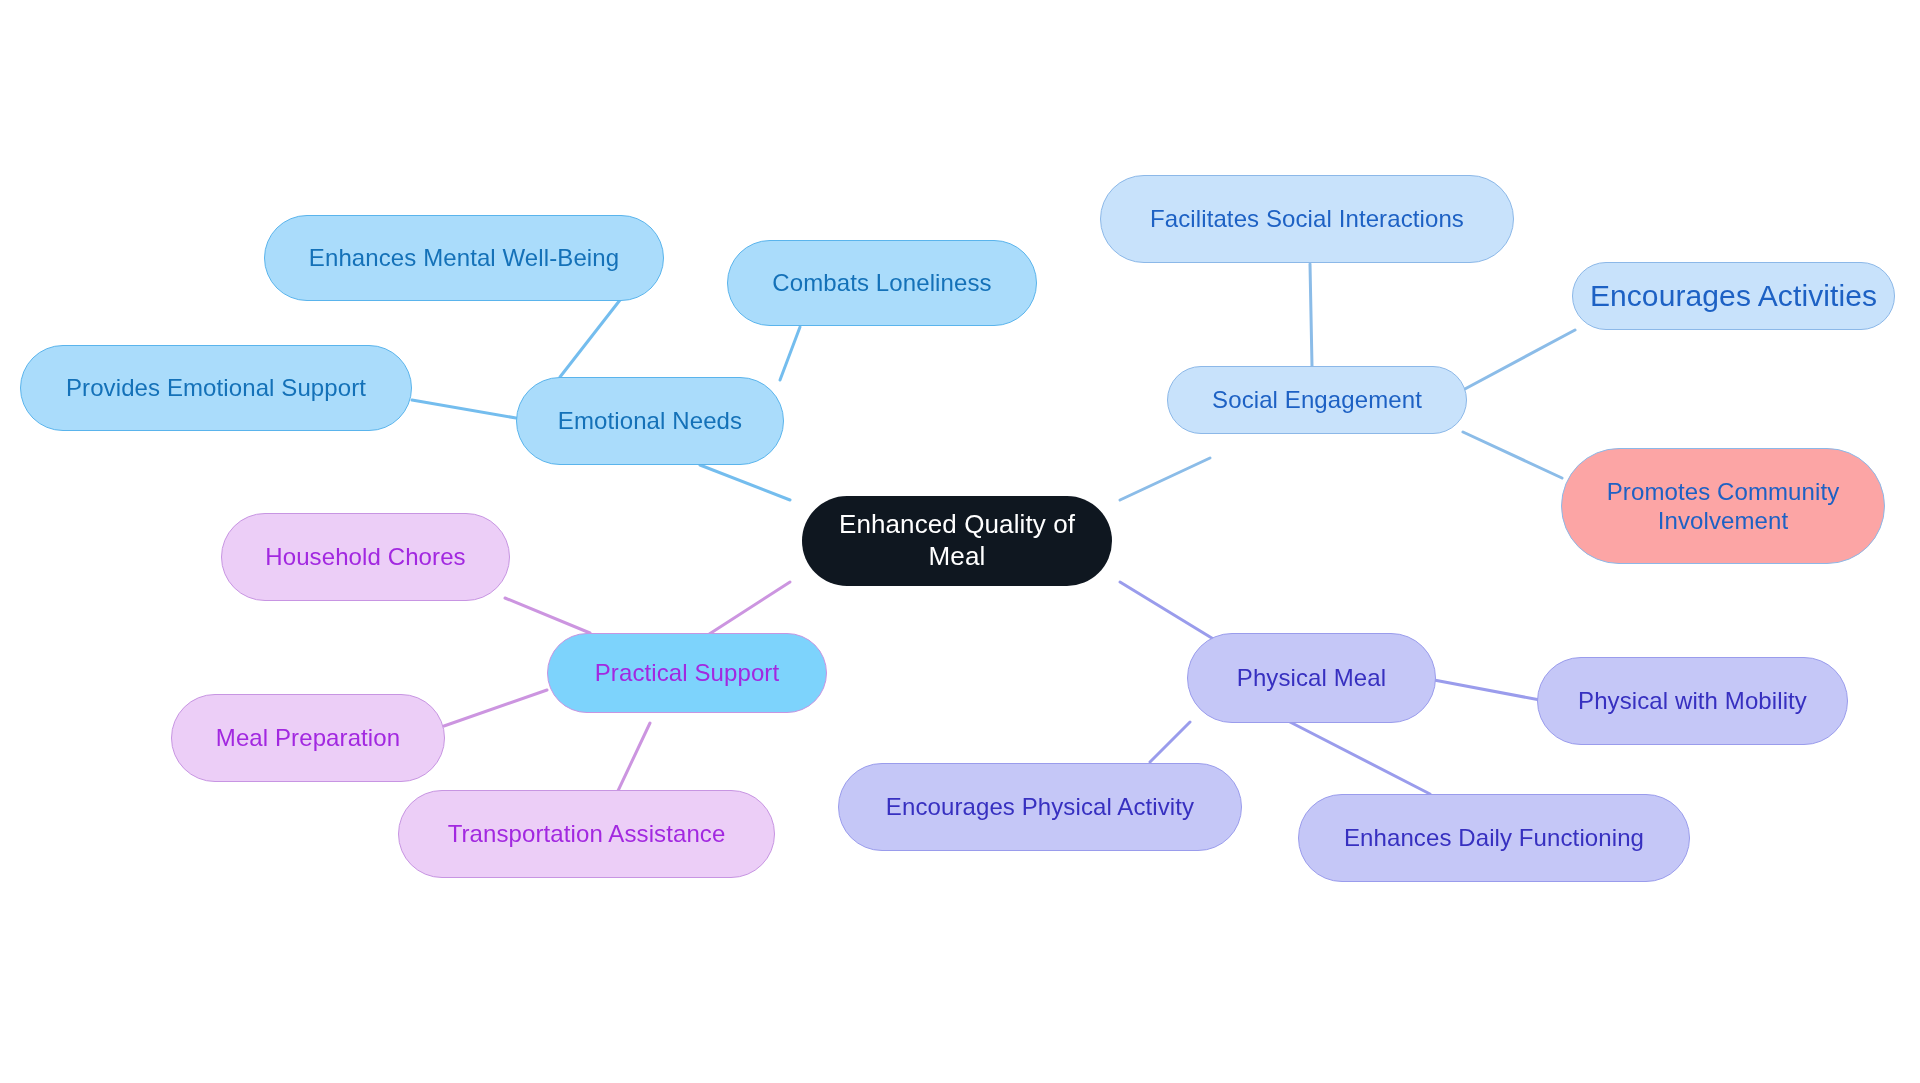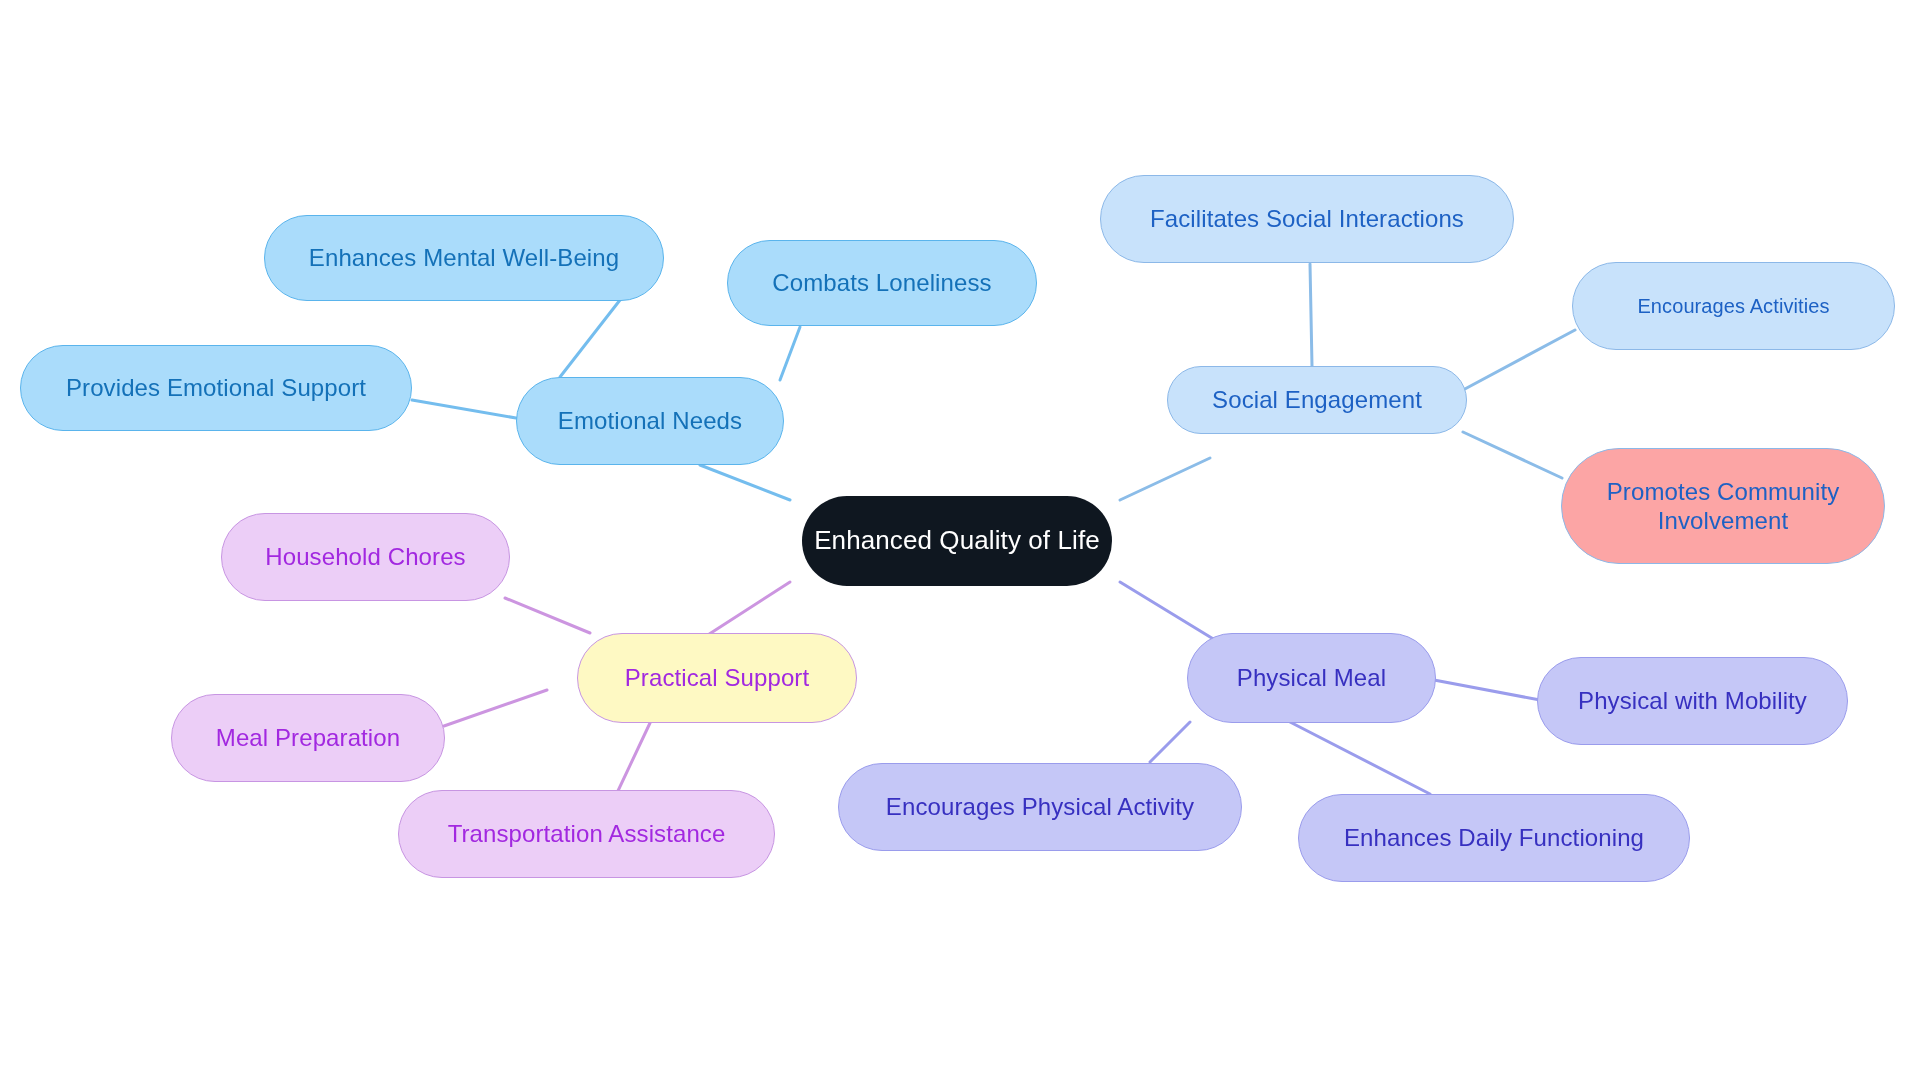--- a/index.html
+++ b/index.html
@@ -63,30 +63,30 @@
       <line x1="1463" y1="390" x2="1575" y2="330" stroke="#8bbce8" stroke-width="3" stroke-linecap="round"></line>
       <line x1="1463" y1="432" x2="1562" y2="478" stroke="#8bbce8" stroke-width="3" stroke-linecap="round"></line>
       <line x1="590" y1="633" x2="505" y2="598" stroke="#cc95e0" stroke-width="3" stroke-linecap="round"></line>
       <line x1="547" y1="690" x2="444" y2="726" stroke="#cc95e0" stroke-width="3" stroke-linecap="round"></line>
       <line x1="650" y1="723" x2="608" y2="812" stroke="#cc95e0" stroke-width="3" stroke-linecap="round"></line>
       <line x1="1434" y1="680" x2="1540" y2="700" stroke="#9a9cec" stroke-width="3" stroke-linecap="round"></line>
       <line x1="1190" y1="722" x2="1150" y2="762" stroke="#9a9cec" stroke-width="3" stroke-linecap="round"></line>
       <line x1="1290" y1="722" x2="1430" y2="794" stroke="#9a9cec" stroke-width="3" stroke-linecap="round"></line>
     </svg>
   <div id="node-layer">
-      <div class="node node-root" style="left: 802px; top: 496px; width: 310px; height: 90px; background: rgb(15, 23, 32); border-color: rgb(15, 23, 32); color: rgb(255, 255, 255); font-size: 26px;"><span>Enhanced Quality of Life</span></div>
+      <div class="node node-root" style="left: 802px; top: 496px; width: 310px; height: 90px; background: rgb(15, 23, 32); border-color: rgb(15, 23, 32); color: rgb(255, 255, 255); font-size: 26px;"><span>Enhanced Quality of Meal</span></div>
       <div class="node" style="left: 516px; top: 377px; width: 268px; height: 88px; background: rgb(170, 220, 251); border-color: rgb(90, 180, 236); color: rgb(20, 113, 184); font-size: 24px;"><span>Emotional Needs</span></div>
       <div class="node" style="left: 264px; top: 215px; width: 400px; height: 86px; background: rgb(170, 220, 251); border-color: rgb(90, 180, 236); color: rgb(20, 113, 184); font-size: 24px;"><span>Enhances Mental Well-Being</span></div>
       <div class="node" style="left: 727px; top: 240px; width: 310px; height: 86px; background: rgb(170, 220, 251); border-color: rgb(90, 180, 236); color: rgb(20, 113, 184); font-size: 24px;"><span>Combats Loneliness</span></div>
       <div class="node" style="left: 20px; top: 345px; width: 392px; height: 86px; background: rgb(170, 220, 251); border-color: rgb(90, 180, 236); color: rgb(20, 113, 184); font-size: 24px;"><span>Provides Emotional Support</span></div>
       <div class="node" style="left: 1167px; top: 366px; width: 300px; height: 68px; background: rgb(200, 226, 251); border-color: rgb(140, 184, 232); color: rgb(29, 97, 196); font-size: 24px;"><span>Social Engagement</span></div>
-      <div class="node" style="left: 577px; top: 633px; width: 280px; height: 90px; background: #fef9c3; border-color: rgb(199, 149, 226); color: rgb(162, 40, 224); font-size: 24px;"><span>Practical Support</span></div>
+      <div class="node" style="left: 547px; top: 633px; width: 280px; height: 80px; background: #7dd3fc; border-color: rgb(199, 149, 226); color: rgb(162, 40, 224); font-size: 24px;"><span>Practical Support</span></div>
       <div class="node" style="left: 1187px; top: 633px; width: 249px; height: 90px; background: rgb(197, 199, 247); border-color: rgb(154, 156, 236); color: rgb(55, 48, 192); font-size: 24px;"><span>Physical Meal</span></div>
       <div class="node" style="left: 1100px; top: 175px; width: 414px; height: 88px; background: rgb(200, 226, 251); border-color: rgb(140, 184, 232); color: rgb(29, 97, 196); font-size: 24px;"><span>Facilitates Social Interactions</span></div>
-      <div class="node" style="left: 1572px; top: 262px; width: 323px; height: 88px; background: rgb(200, 226, 251); border-color: rgb(140, 184, 232); color: rgb(29, 97, 196); font-size: 20px; text-align: center;"><span>Encourages Activities</span></div>
+      <div class="node" style="left: 1572px; top: 262px; width: 323px; height: 68px; background: rgb(200, 226, 251); border-color: rgb(140, 184, 232); color: rgb(29, 97, 196); font-size: 30px; text-align: center;"><span>Encourages Activities</span></div>
       <div class="node" style="left: 1561px; top: 448px; width: 324px; height: 116px; background: #fca5a5; border-color: rgb(140, 184, 232); color: rgb(29, 97, 196); font-size: 24px;"><span>Promotes Community
 Involvement</span></div>
       <div class="node" style="left: 221px; top: 513px; width: 289px; height: 88px; background: rgb(236, 206, 247); border-color: rgb(199, 149, 226); color: rgb(162, 40, 224); font-size: 24px;"><span>Household Chores</span></div>
       <div class="node" style="left: 171px; top: 694px; width: 274px; height: 88px; background: rgb(236, 206, 247); border-color: rgb(199, 149, 226); color: rgb(162, 40, 224); font-size: 24px;"><span>Meal Preparation</span></div>
       <div class="node" style="left: 398px; top: 790px; width: 377px; height: 88px; background: rgb(236, 206, 247); border-color: rgb(199, 149, 226); color: rgb(162, 40, 224); font-size: 24px;"><span>Transportation Assistance</span></div>
       <div class="node" style="left: 1537px; top: 657px; width: 311px; height: 88px; background: rgb(197, 199, 247); border-color: rgb(154, 156, 236); color: rgb(55, 48, 192); font-size: 24px;"><span>Physical with Mobility</span></div>
       <div class="node" style="left: 838px; top: 763px; width: 404px; height: 88px; background: rgb(197, 199, 247); border-color: rgb(154, 156, 236); color: rgb(55, 48, 192); font-size: 24px;"><span>Encourages Physical Activity</span></div>
       <div class="node" style="left: 1298px; top: 794px; width: 392px; height: 88px; background: rgb(197, 199, 247); border-color: rgb(154, 156, 236); color: rgb(55, 48, 192); font-size: 24px;"><span>Enhances Daily Functioning</span></div>
     </div>
 </div>

